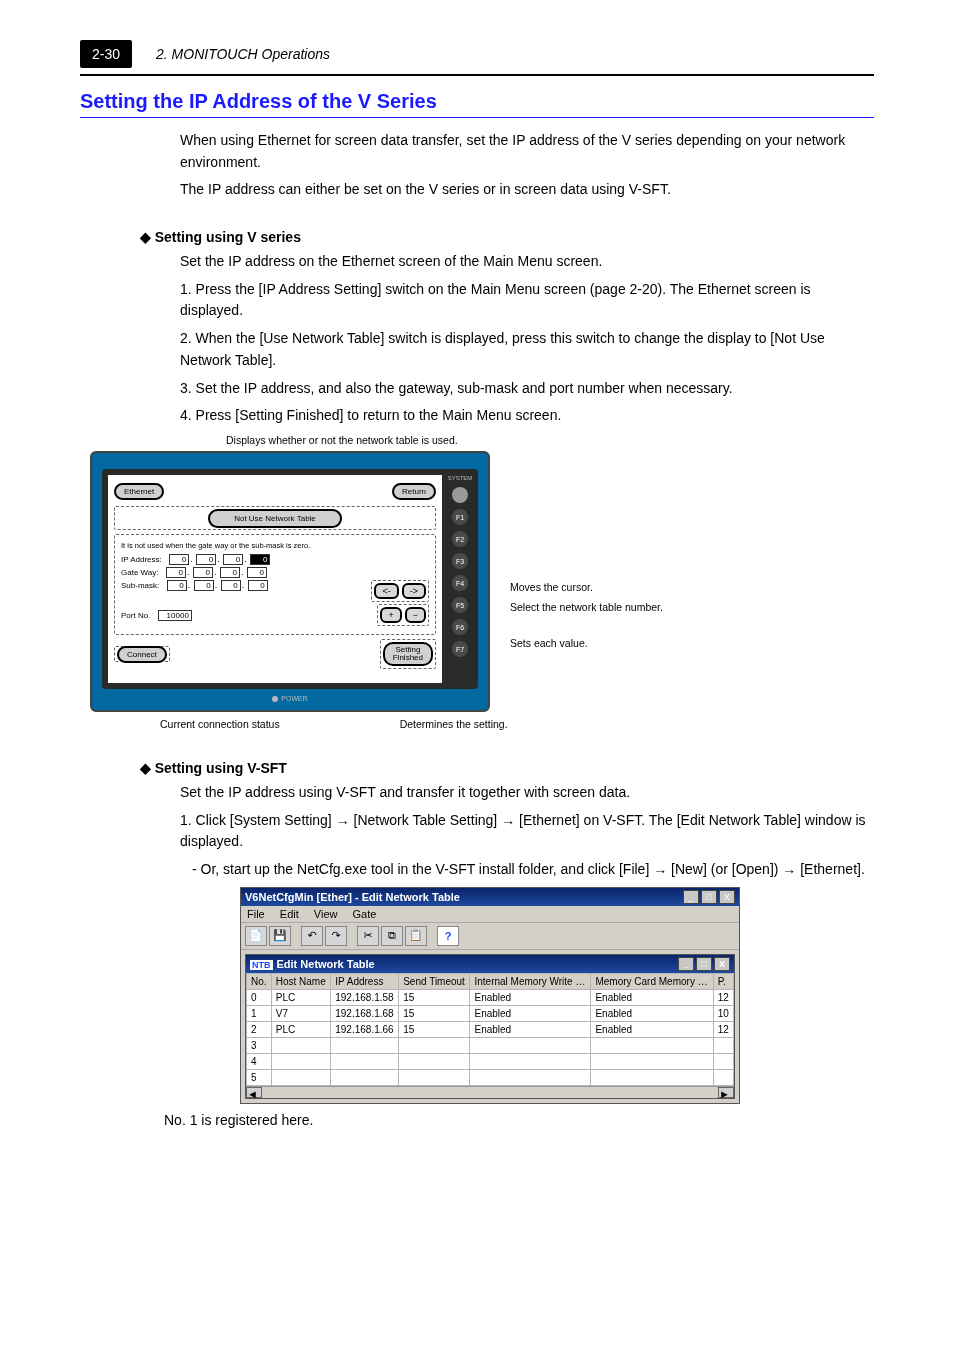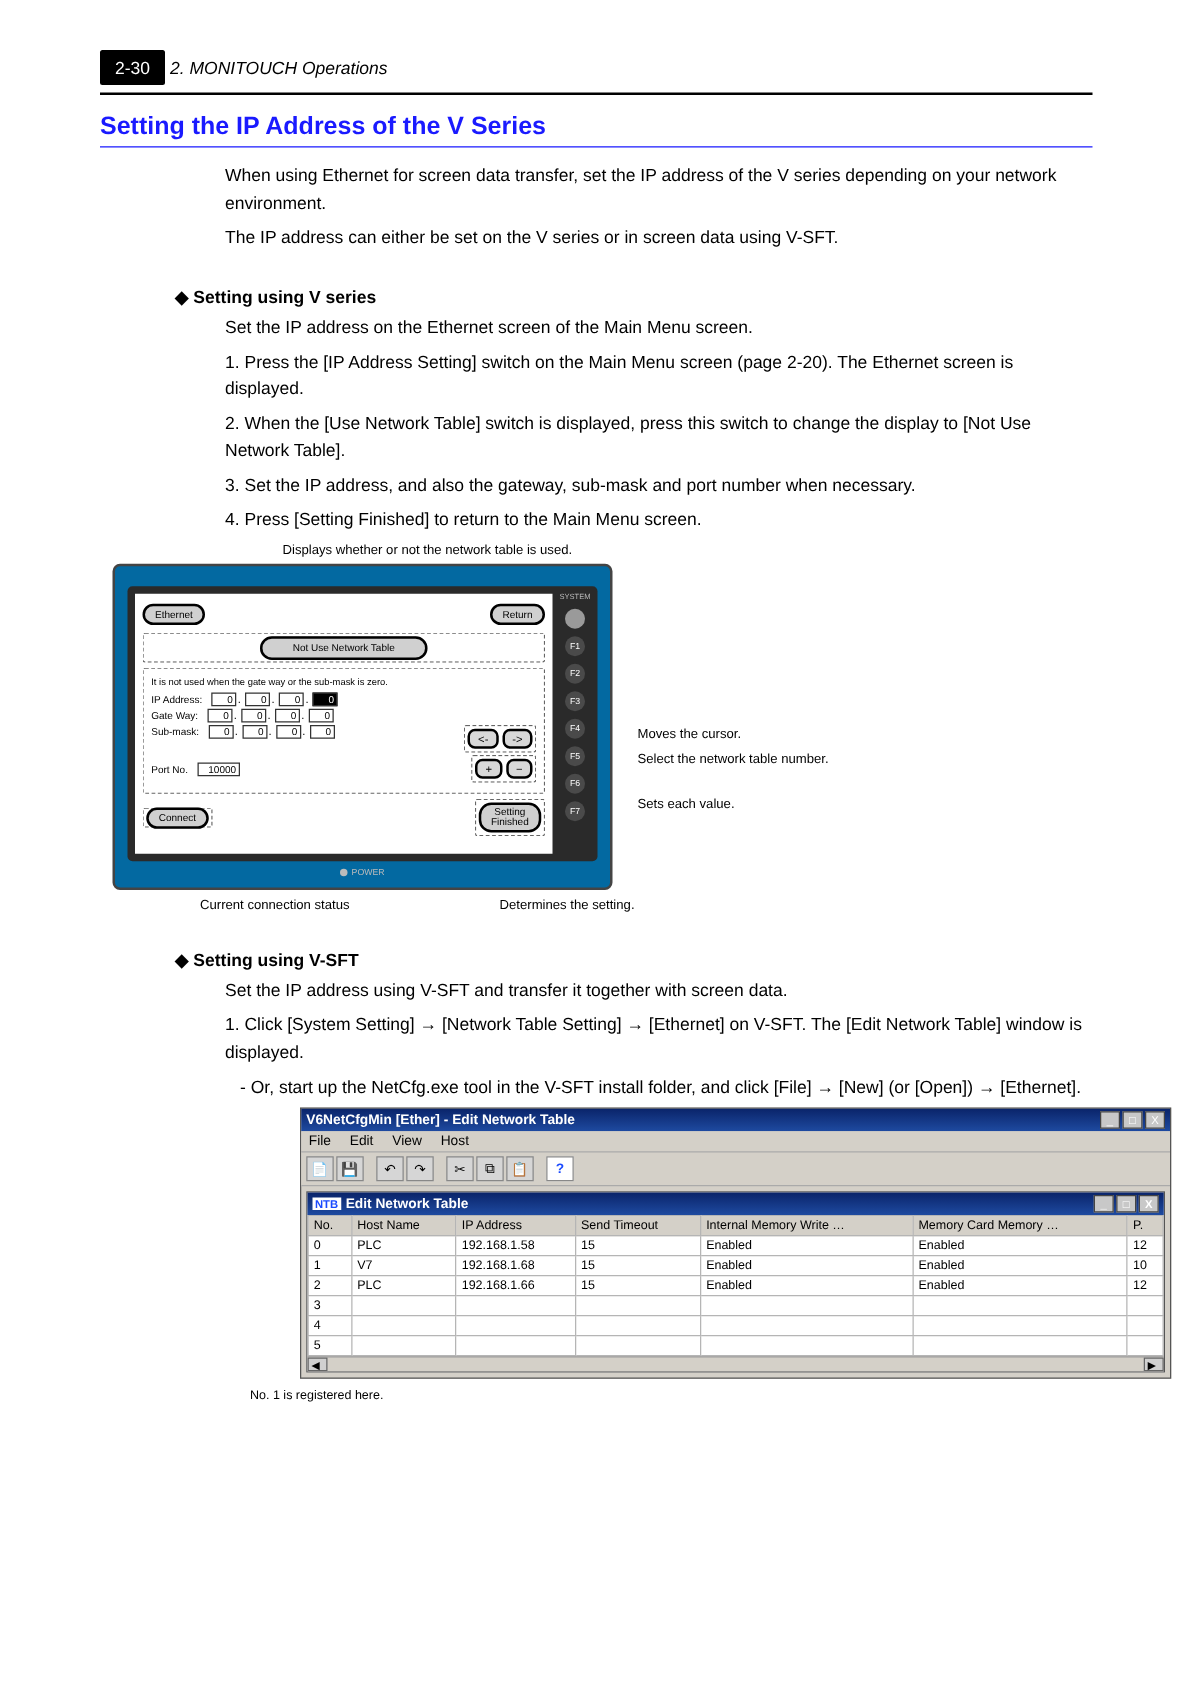--- a/index.html
+++ b/index.html
@@ -3,21 +3,21 @@
 <meta charset="utf-8">
 <style>
   * { box-sizing: border-box; margin: 0; padding: 0; }
   body {
     font-family: Arial, Helvetica, sans-serif;
     background: #fff;
     color: #000;
     width: 954px;
     padding: 40px 80px 60px 80px;
   }
-  .header-row { display: flex; align-items: center; gap: 4px; margin-bottom: 4px; }
+  .header-row { display: flex; align-items: center; gap: 24px; margin-bottom: 4px; }
   .page-box {
     background: #000; color: #fff; padding: 6px 12px; border-radius: 2px;
     font-weight: normal; font-size: 14px;
   }
   .chapter-title { font-style: italic; font-size: 14px; }
   .hr-thick { border: none; border-top: 2px solid #000; margin: 6px 0 8px 0; }
   h2.section {
     color: #1a1aff; font-weight: bold; font-size: 20px; margin: 14px 0 4px 0;
   }
   .hr-blue { border: none; border-top: 1px solid #1a1aff; margin-bottom: 12px; }
@@ -67,21 +67,21 @@
 
   .under-callouts { font-size:10.5px; padding-left:80px; line-height:1.3; }
   .under-row { display:flex; gap:120px; }
 
   .subhead { font-weight:bold; font-size:14px; margin:28px 0 6px 0; }
   .diamond::before { content:"◆ "; }
   .arrow { font-family:inherit; }
 
   
   .app-win {
-    width: 697px; margin-left: 160px; border:1px solid #555; background:#d4d0c8;
+    width: 500px; margin-left: 160px; border:1px solid #555; background:#d4d0c8;
     font-size:11px;
   }
   .titlebar {
     background: linear-gradient(#0a246a,#1e4aa0); color:#fff;
     display:flex; align-items:center; justify-content:space-between; padding:2px 4px;
   }
   .titlebar .title { font-weight:bold; font-size:11px; }
   .win-btns { display:flex; gap:2px; }
   .win-btn { width:16px; height:14px; background:#c8c8c8; border:1px solid #444; display:flex; align-items:center; justify-content:center; font-size:9px; }
   .menubar { background:#d4d0c8; padding:2px 6px; font-size:11px; }
@@ -90,21 +90,21 @@
   .tool { width:22px; height:20px; border:1px solid #888; background:#d6d6d6; display:flex; align-items:center; justify-content:center; font-size:11px; }
   .tool.q { background:#fff; }
   .inner-win { margin:4px; border:1px solid #555; background:#fff; }
   .inner-title { background: linear-gradient(#0a246a,#1e4aa0); color:#fff; font-weight:bold; font-size:11px; padding:2px 4px; display:flex; justify-content:space-between; align-items:center;}
   table.nt { width:100%; border-collapse:collapse; font-size:10px; }
   table.nt th, table.nt td { border:1px solid #b5b5b5; padding:2px 4px; text-align:left; white-space:nowrap; }
   table.nt th { background:#d4d0c8; font-weight:normal; }
   .scrollstub { height:12px; background:#d4d0c8; border-top:1px solid #999; display:flex; }
   .scrollstub .thumb { width:16px; border:1px solid #666; background:#d0d0d0; }
   .scrollstub .spacer { flex:1; }
-  .note { font-size:10px; margin-left:120px; margin-top:8px; }
+  .note { font-size:14px; margin-left:84px; margin-top:8px; }
 </style>
 </head>
 <body>
 
 <div class="header-row">
   <div class="page-box">2-30</div>
   <div class="chapter-title">2. MONITOUCH Operations</div>
 </div>
 <hr class="hr-thick">
 
@@ -251,21 +251,21 @@
     <span class="win-btns">
       <span class="win-btn">_</span>
       <span class="win-btn">□</span>
       <span class="win-btn">X</span>
     </span>
   </div>
   <div class="menubar">
     <span>File</span>
     <span>Edit</span>
     <span>View</span>
-    <span>Host</span>
+    <span>Gate</span>
   </div>
   <div class="toolbar">
     <span class="tool">📄</span>
     <span class="tool">💾</span>
     <span style="width:6px;"></span>
     <span class="tool">↶</span>
     <span class="tool">↷</span>
     <span style="width:6px;"></span>
     <span class="tool">✂</span>
     <span class="tool">⧉</span>

